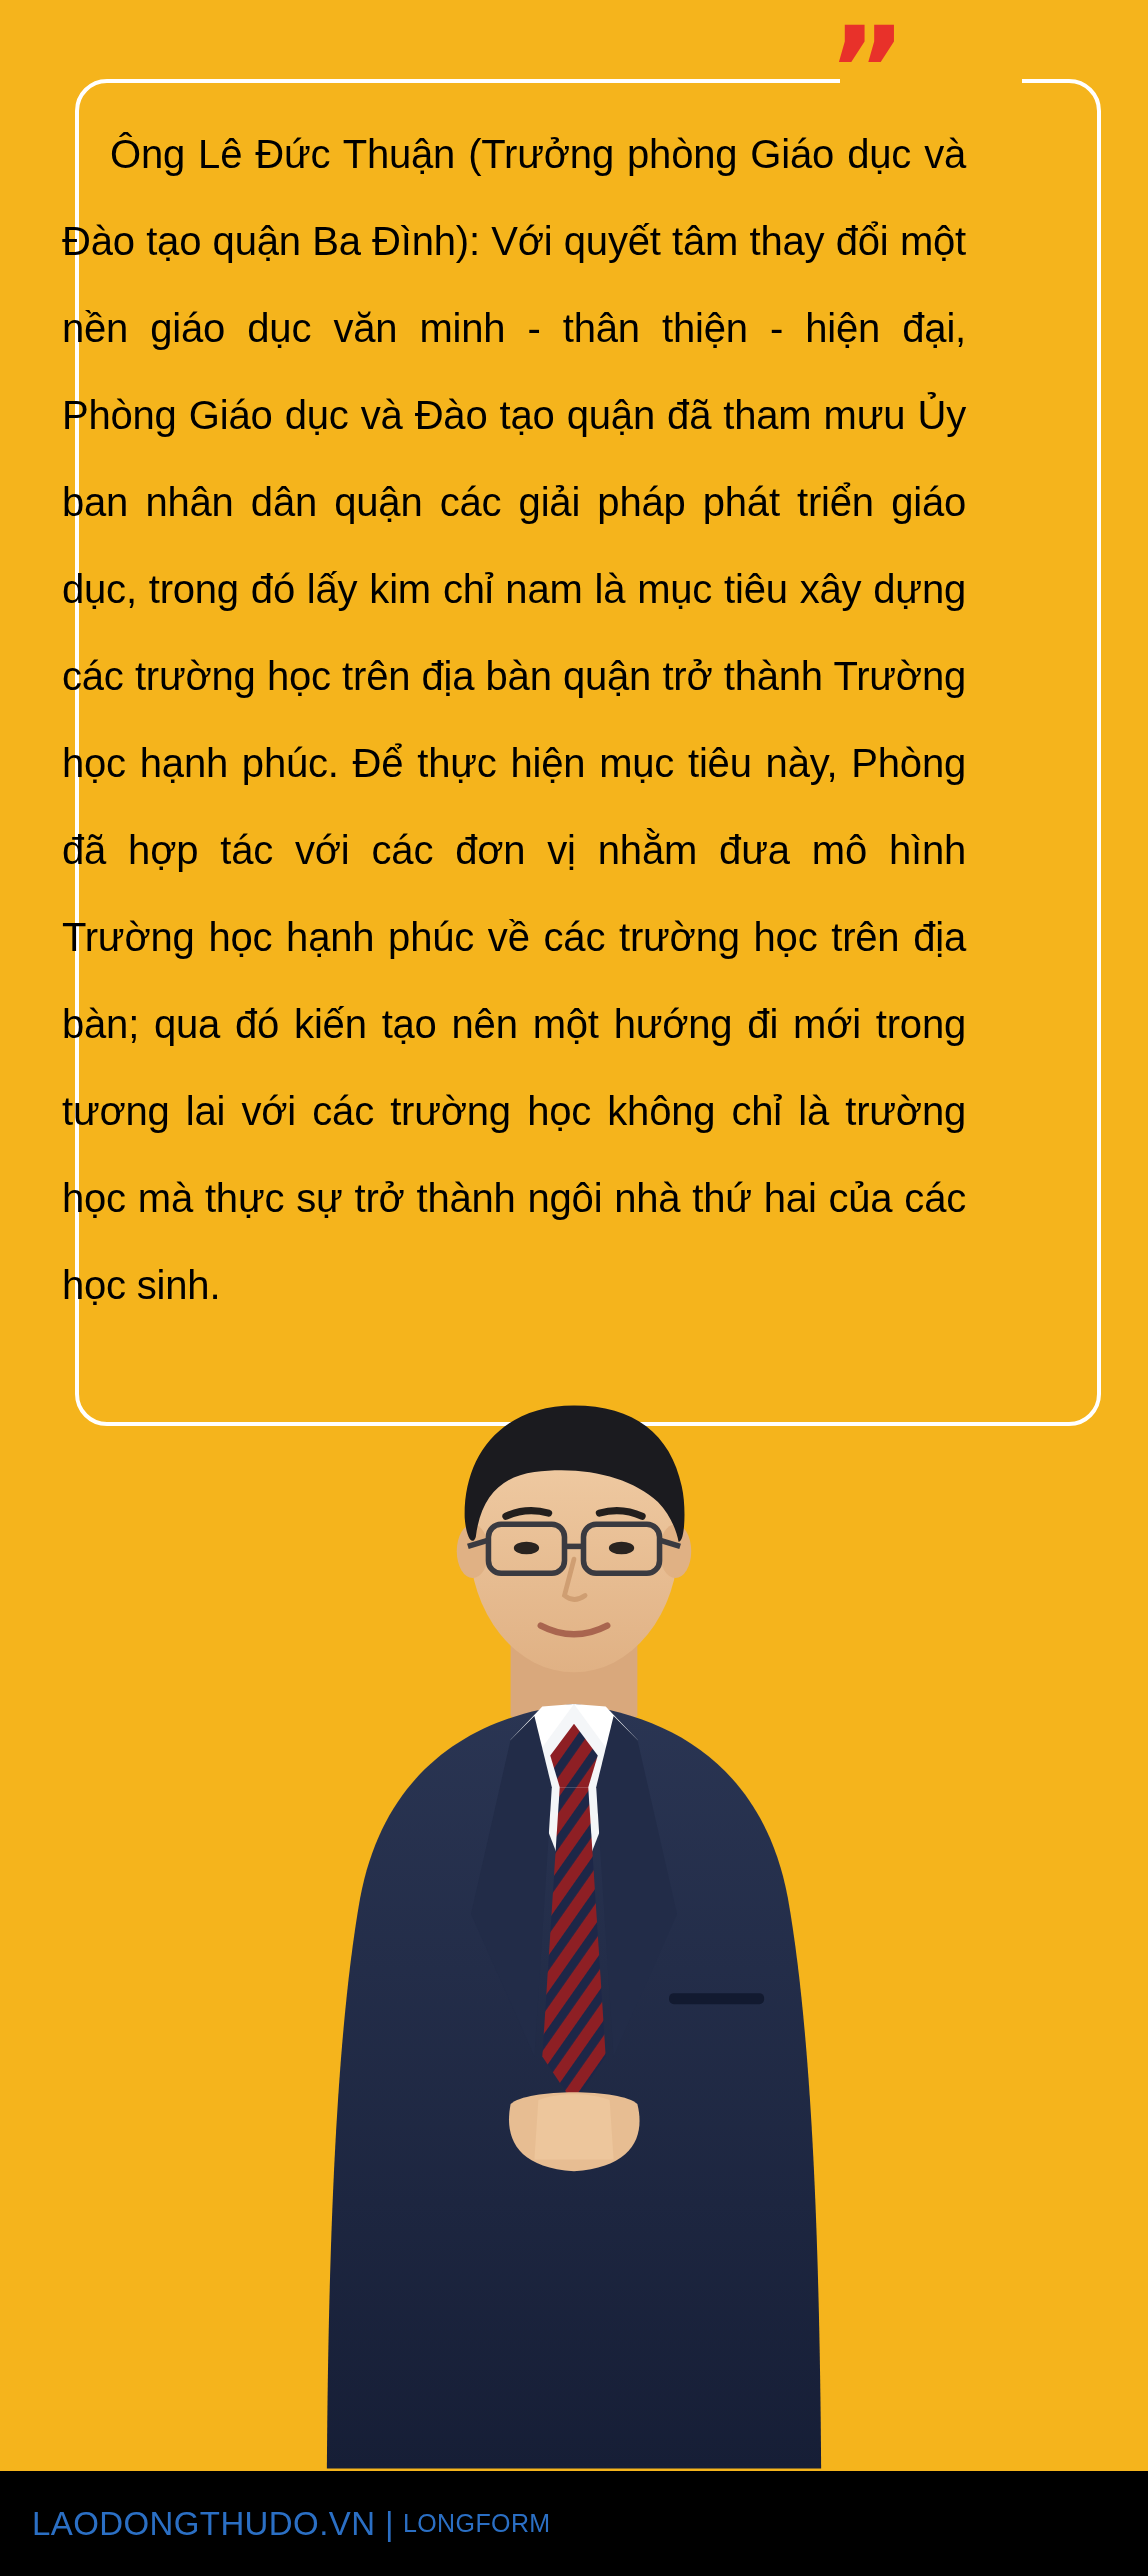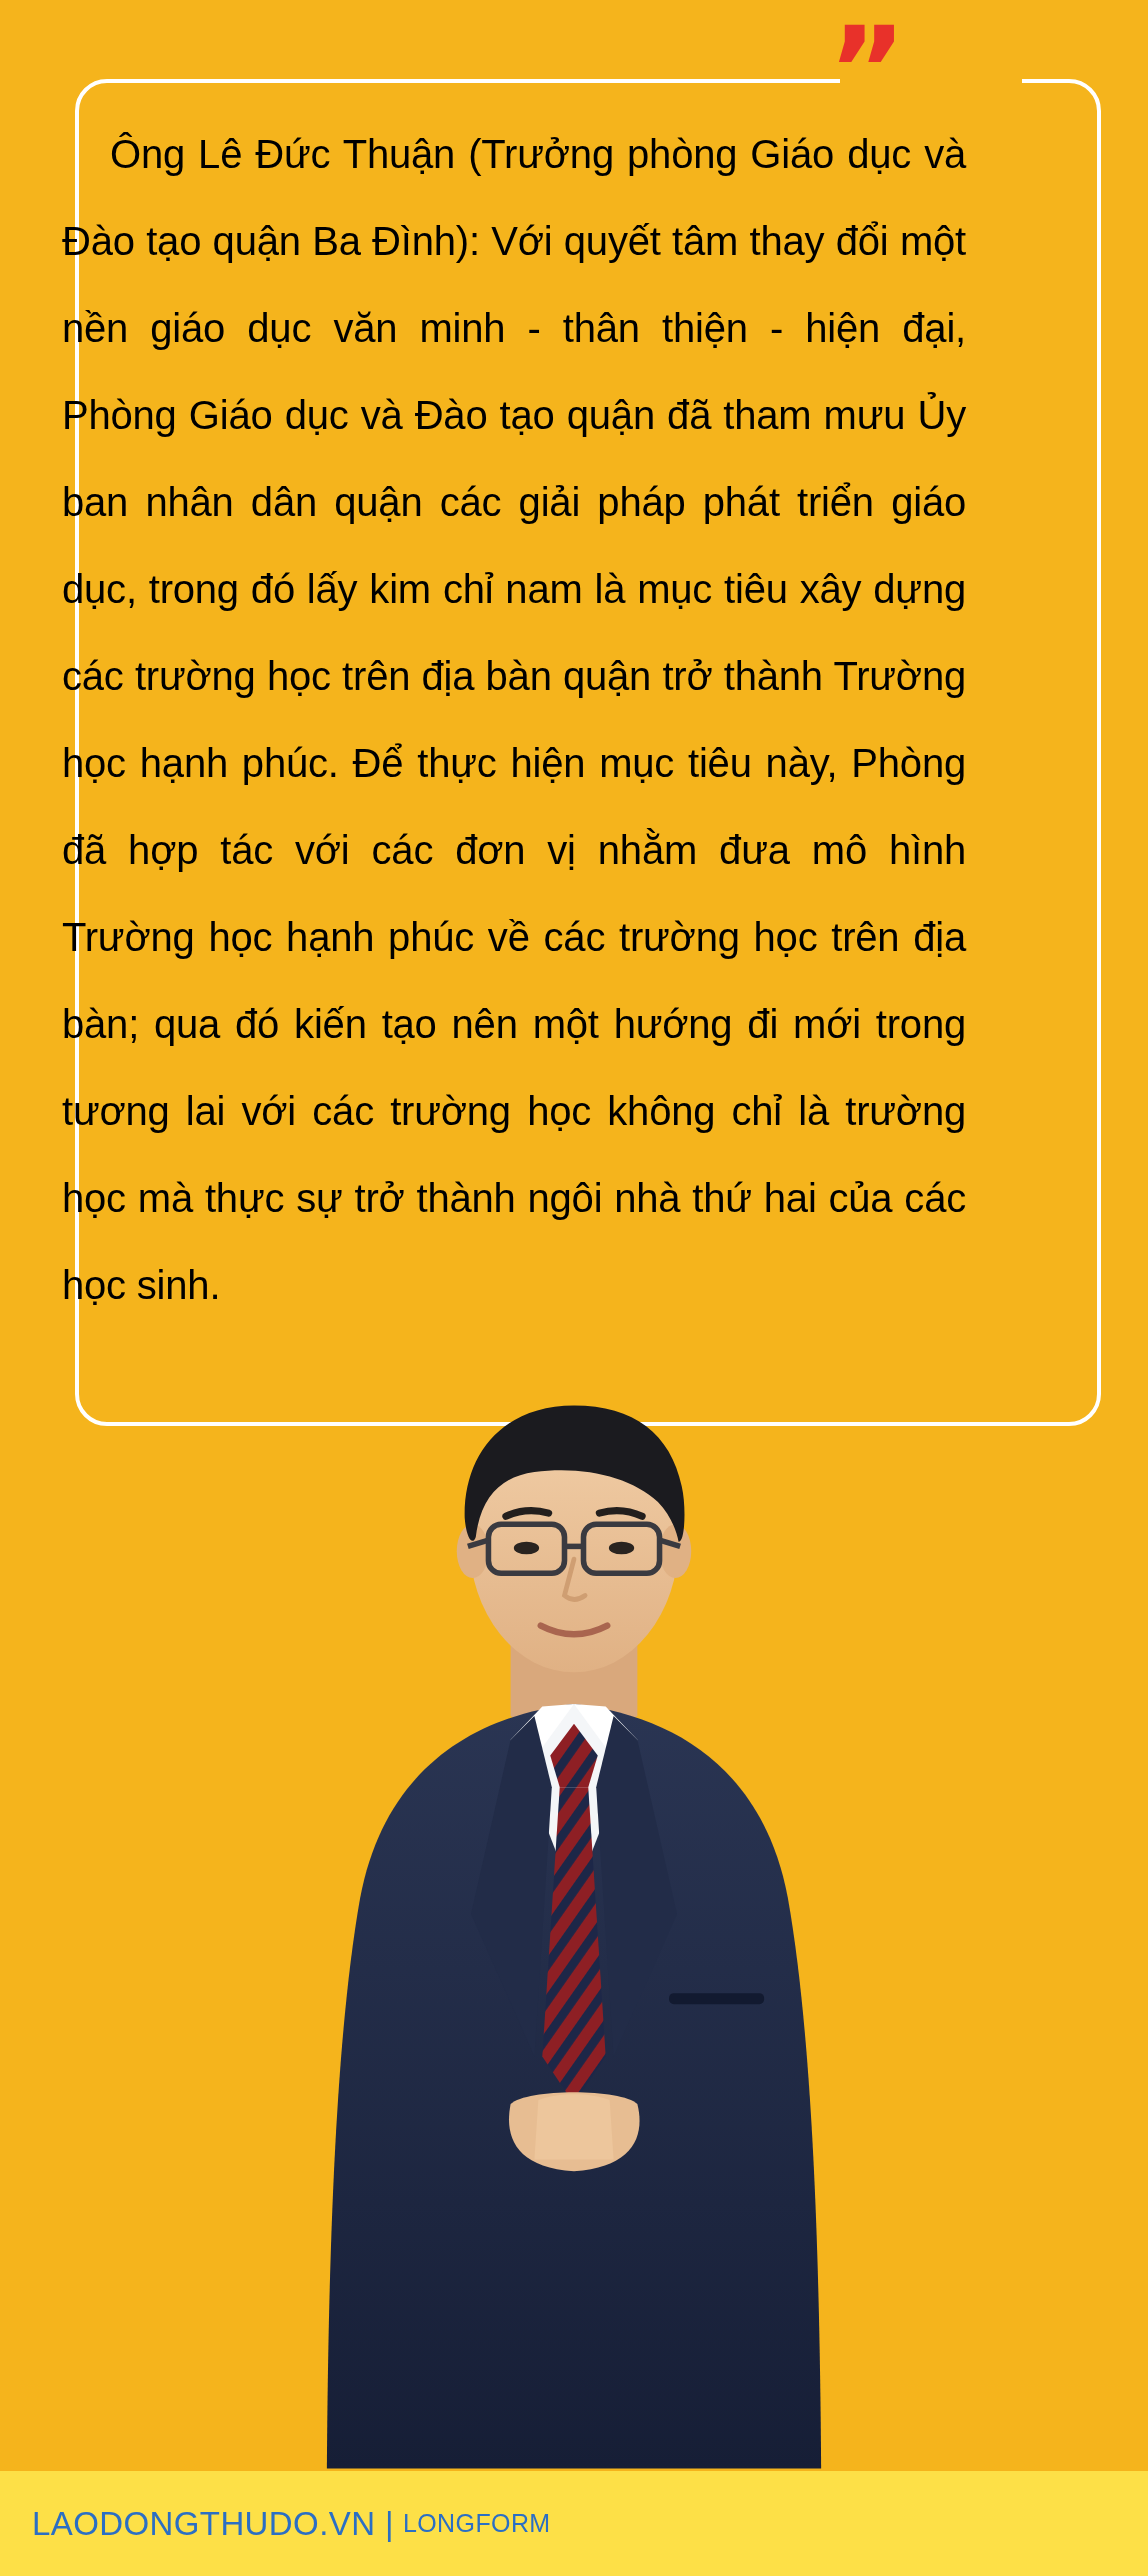--- a/index.html
+++ b/index.html
@@ -80,21 +80,21 @@
   }
   .portrait svg { display: block; width: 100%; height: 100%; }
 
   
   .footer {
     position: absolute;
     left: 0;
     bottom: 0;
     width: 100%;
     height: 105px;
-    background: #fde047;
+    background: #000000;
     display: flex;
     align-items: center;
     padding-left: 32px;
   }
   .footer-brand {
     color: #2b6fc4;
     font-size: 33px;
     letter-spacing: 0.4px;
     font-weight: 400;
   }

